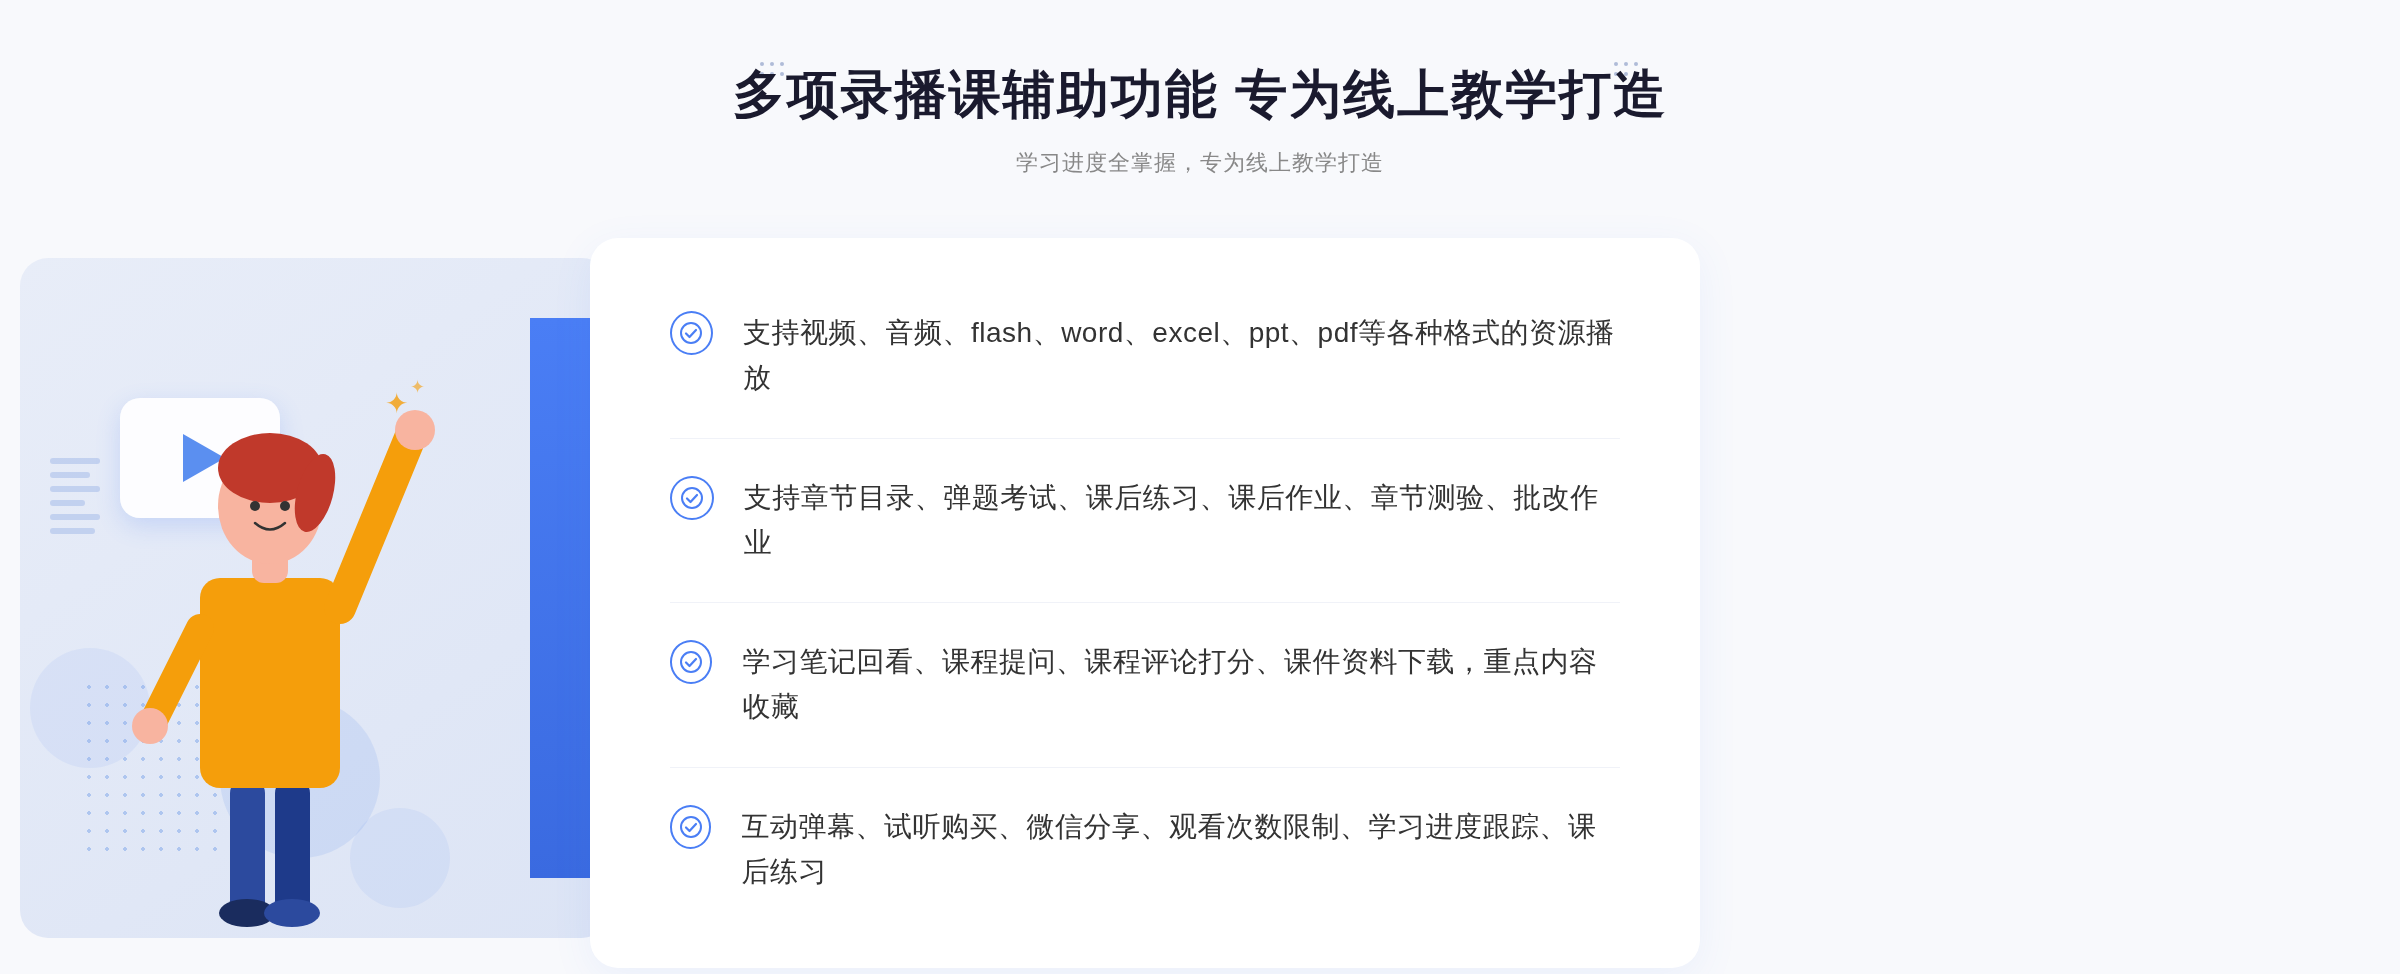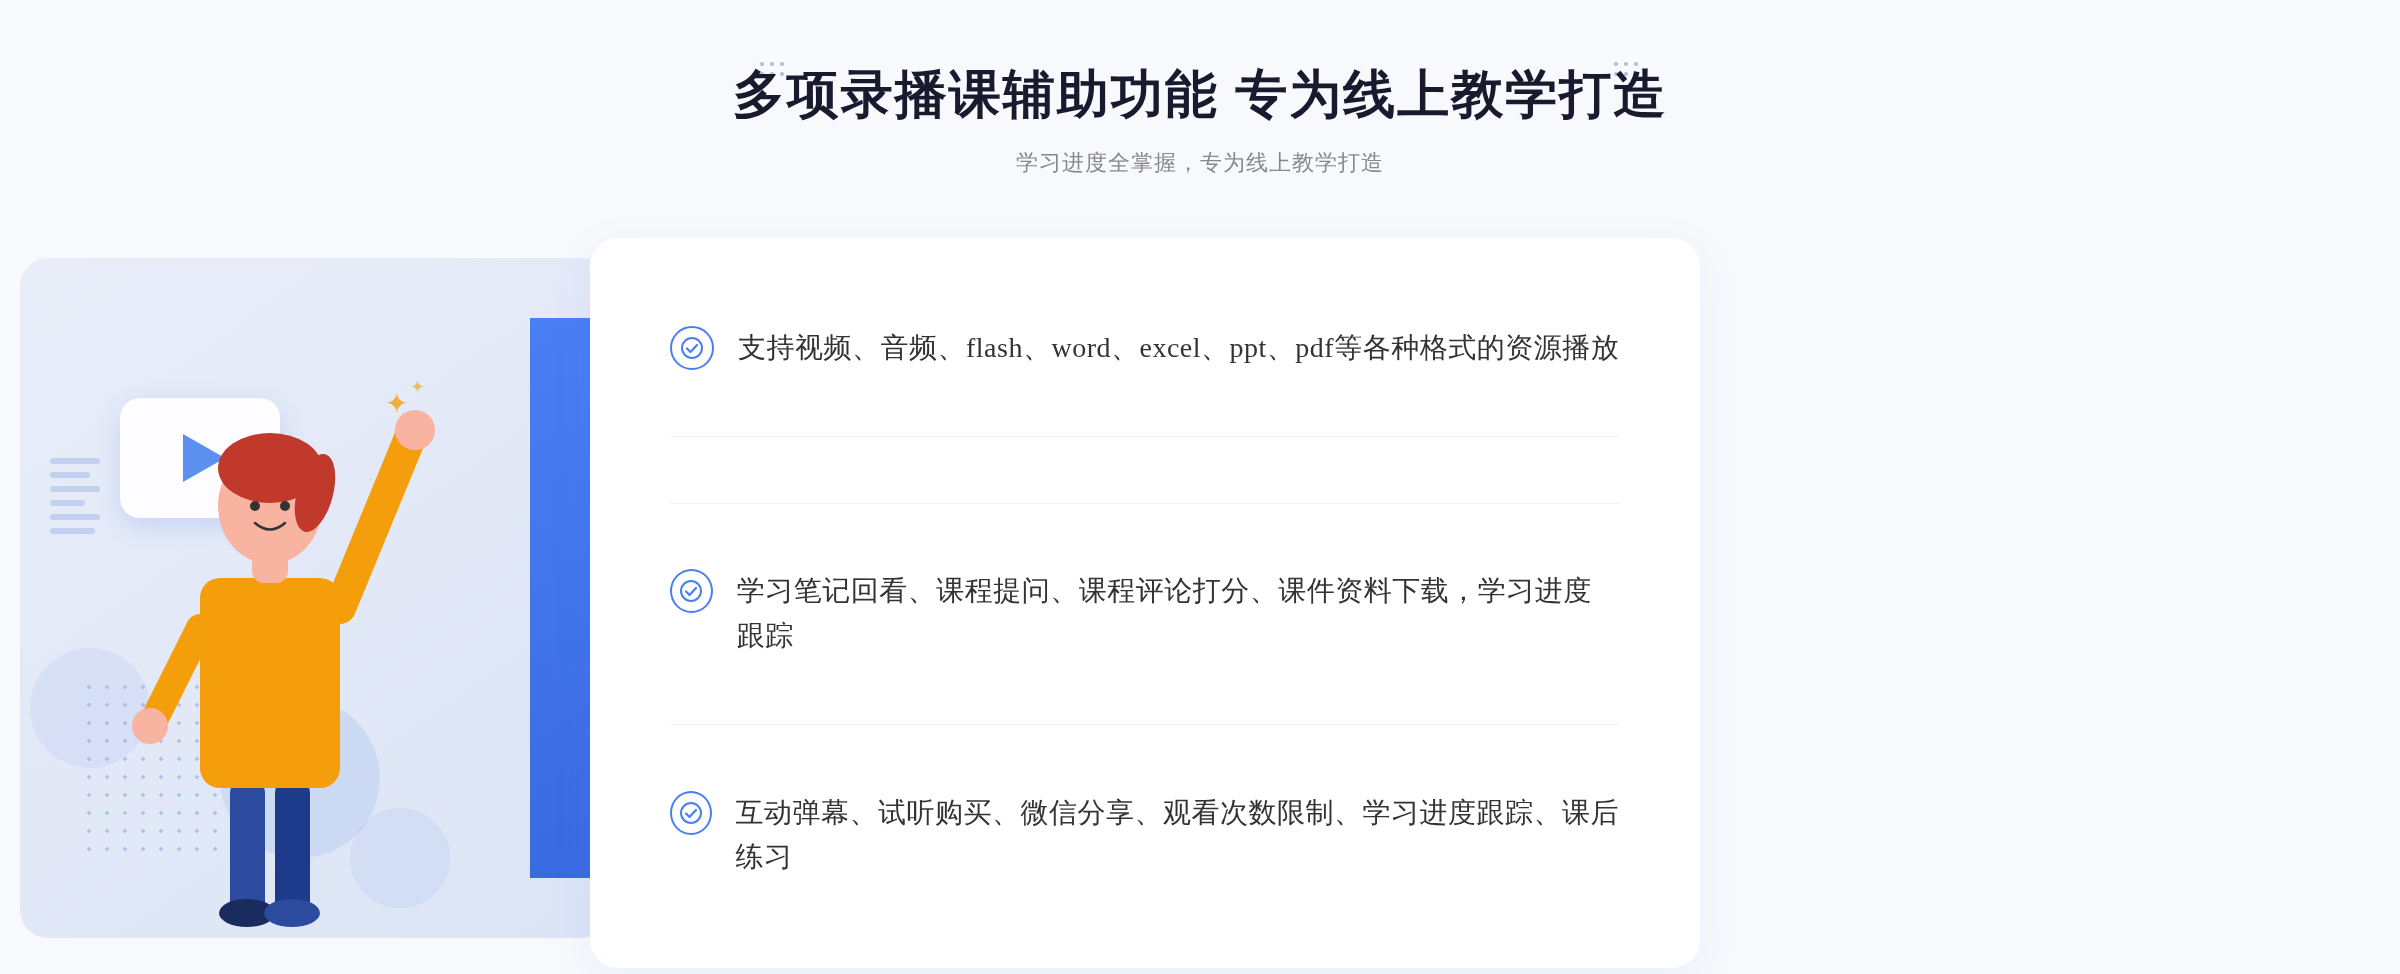--- a/index.html
+++ b/index.html
@@ -235,22 +235,21 @@
       flex-direction: column;
       justify-content: space-around;
       margin-left: -60px;
       position: relative;
       z-index: 5;
     }
 
     .feature-item {
       display: flex;
       align-items: flex-start;
-      gap: 24px;
-      font-family: Liberation Serif, serif;
+      gap: 30px;
     }
 
     .check-circle {
       width: 44px;
       height: 44px;
       border-radius: 50%;
       border: 2.5px solid #4a7ef5;
       display: flex;
       align-items: center;
       justify-content: center;
@@ -401,42 +400,51 @@
           <svg width="24" height="24" viewBox="0 0 24 24" fill="none">
             <circle cx="12" cy="12" r="10" stroke="#4a7ef5" stroke-width="2"></circle>
             <path d="M7 12.5l3.5 3.5 6.5-7" stroke="#4a7ef5" stroke-width="2.2" stroke-linecap="round" stroke-linejoin="round"></path>
           </svg>
         </div>
         <span class="feature-text">支持视频、音频、flash、word、excel、ppt、pdf等各种格式的资源播放</span>
       </div>
 
       <div class="divider"></div>
 
-
-      <div class="divider"></div>
-
       <div class="feature-item">
         <div class="check-circle">
           <svg width="24" height="24" viewBox="0 0 24 24" fill="none">
             <circle cx="12" cy="12" r="10" stroke="#4a7ef5" stroke-width="2"></circle>
             <path d="M7 12.5l3.5 3.5 6.5-7" stroke="#4a7ef5" stroke-width="2.2" stroke-linecap="round" stroke-linejoin="round"></path>
           </svg>
         </div>
-        <span class="feature-text">学习笔记回看、课程提问、课程评论打分、课件资料下载，学习进度跟踪</span>
+        <span class="feature-text">支持章节目录、弹题考试、课后练习、课后作业、章节测验、批改作业</span>
       </div>
 
       <div class="divider"></div>
 
       <div class="feature-item">
         <div class="check-circle">
           <svg width="24" height="24" viewBox="0 0 24 24" fill="none">
             <circle cx="12" cy="12" r="10" stroke="#4a7ef5" stroke-width="2"></circle>
             <path d="M7 12.5l3.5 3.5 6.5-7" stroke="#4a7ef5" stroke-width="2.2" stroke-linecap="round" stroke-linejoin="round"></path>
           </svg>
         </div>
+        <span class="feature-text">学习笔记回看、课程提问、课程评论打分、课件资料下载，重点内容收藏</span>
+      </div>
+
+      <div class="divider"></div>
+
+      <div class="feature-item">
+        <div class="check-circle">
+          <svg width="24" height="24" viewBox="0 0 24 24" fill="none">
+            <circle cx="12" cy="12" r="10" stroke="#4a7ef5" stroke-width="2"></circle>
+            <path d="M7 12.5l3.5 3.5 6.5-7" stroke="#4a7ef5" stroke-width="2.2" stroke-linecap="round" stroke-linejoin="round"></path>
+          </svg>
+        </div>
         <span class="feature-text">互动弹幕、试听购买、微信分享、观看次数限制、学习进度跟踪、课后练习</span>
       </div>
 
     </div>
 
   </div>
 
 </div>
 
 </body></html>

